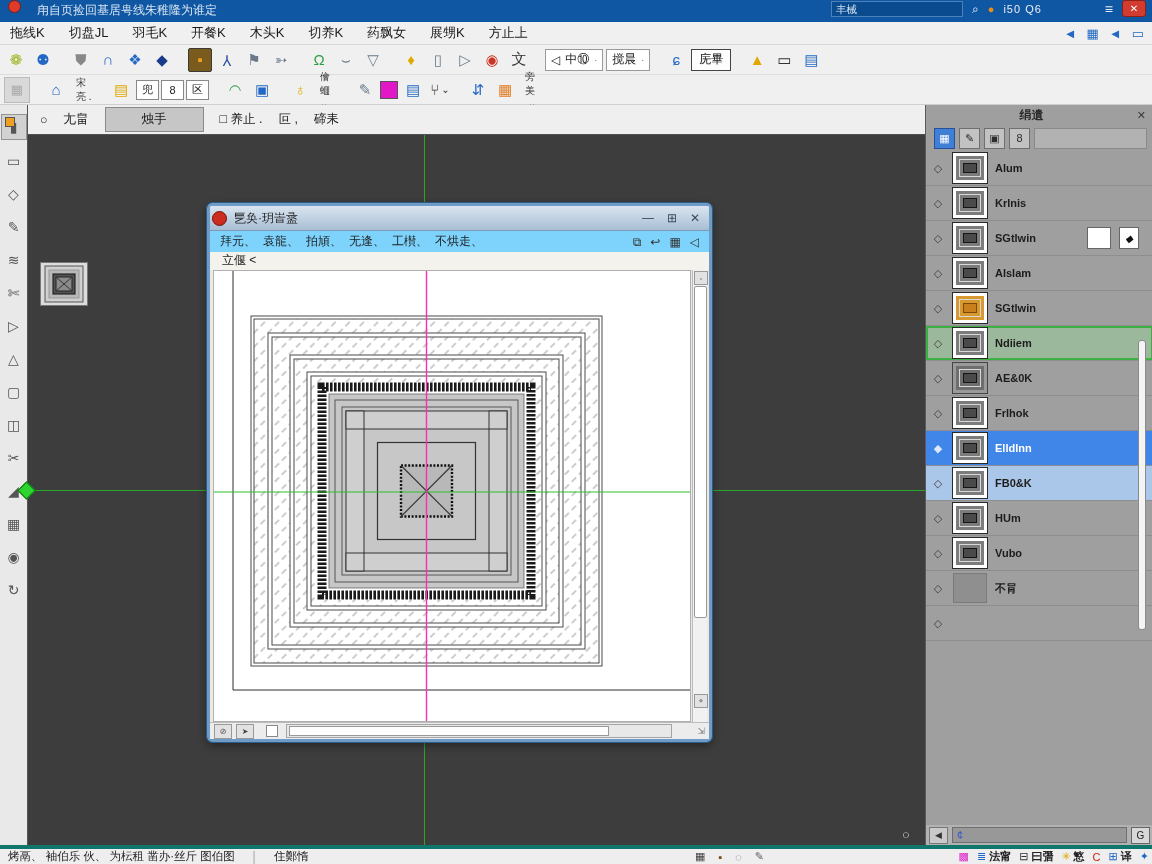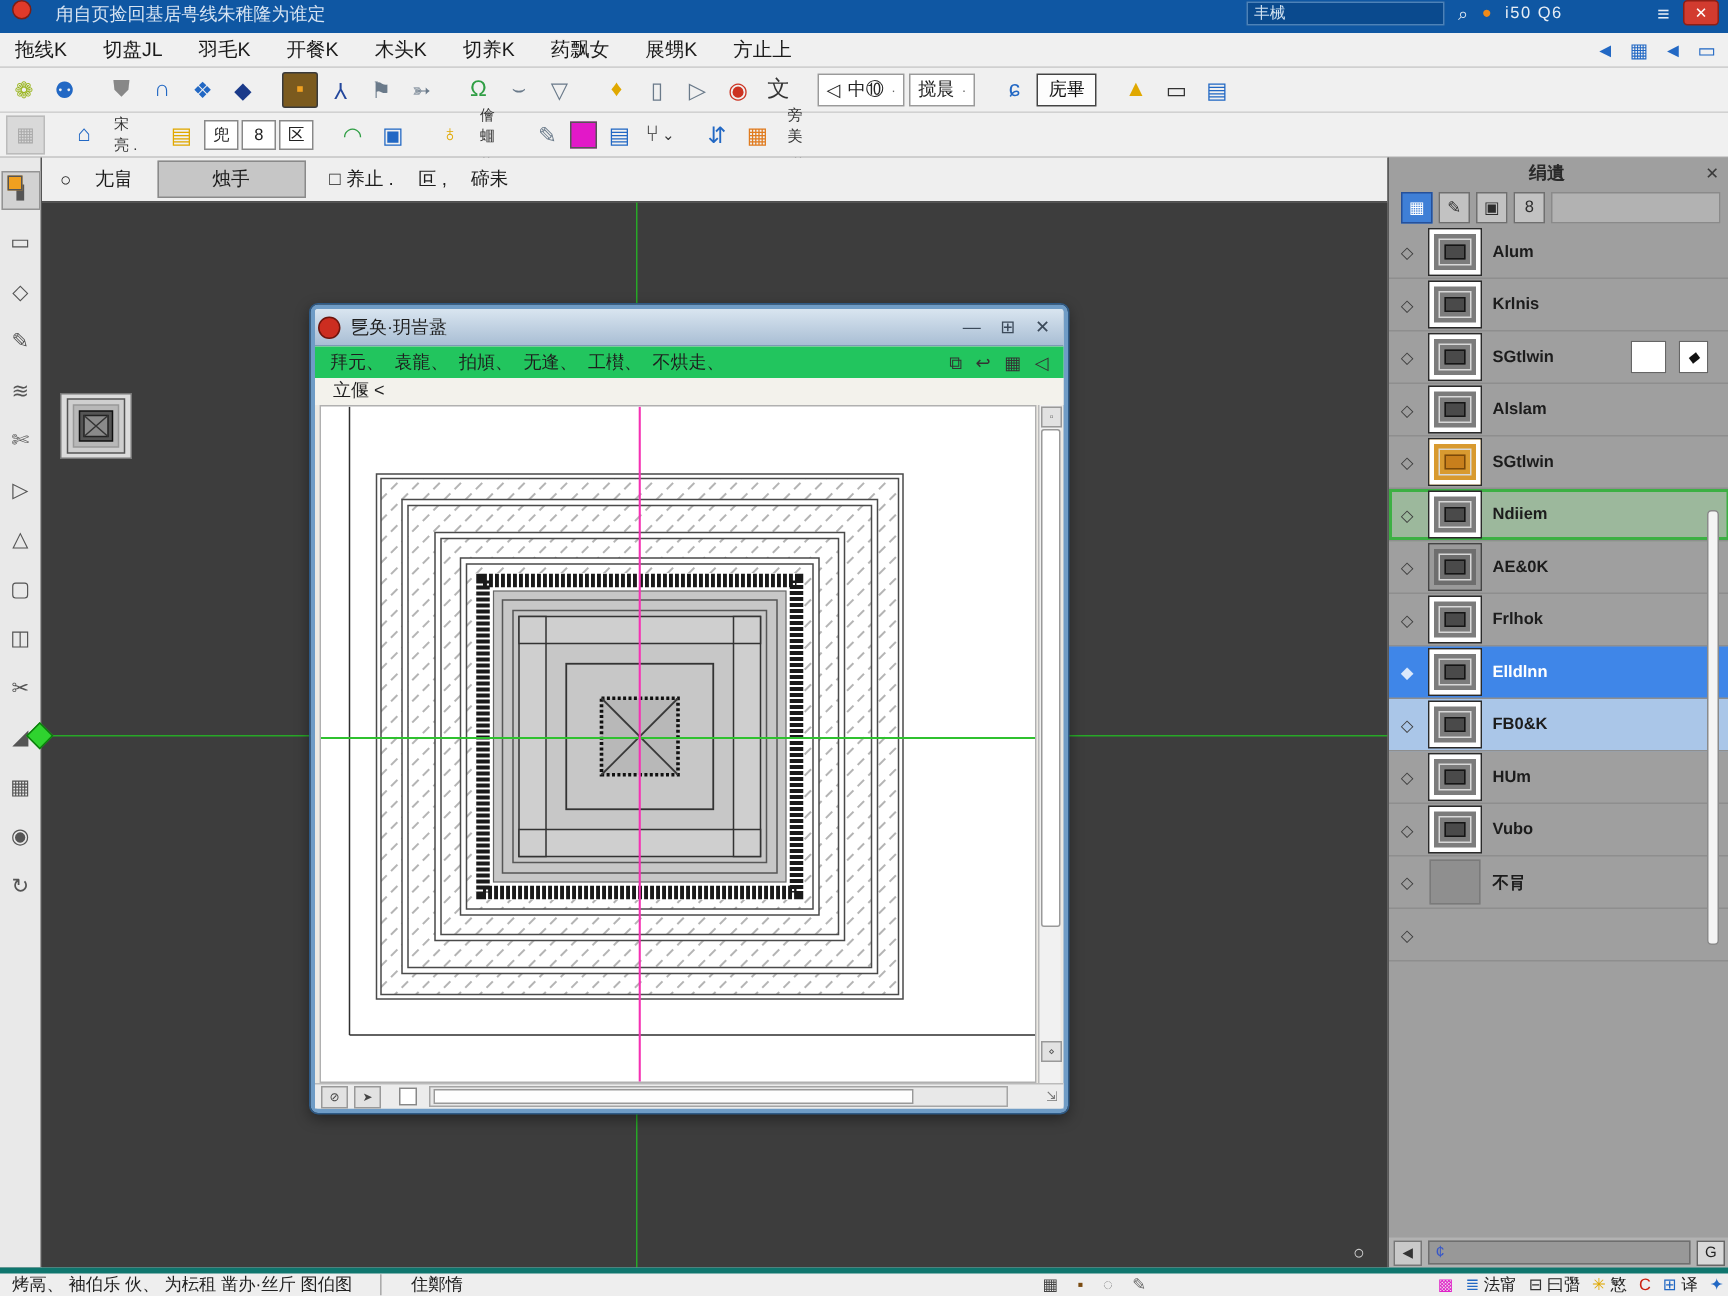--- a/index.html
+++ b/index.html
@@ -74,21 +74,21 @@
   #dlg{position:absolute;left:207px;top:203px;width:505px;height:539px;box-sizing:border-box;
        background:#ece9e2;border:3px solid #6f9cc6;border-radius:5px;outline:1px solid #2e5a86;
        box-shadow:0 3px 10px rgba(0,0,0,.45);z-index:10;}
   #dlg-title{position:absolute;left:0;top:0;width:499px;height:25px;
              background:linear-gradient(#d9e5f0,#a9bed4);border-bottom:1px solid #7d9ab5;
              display:flex;align-items:center;gap:7px;padding-left:2px;box-sizing:border-box;
              border-radius:2px 2px 0 0;}
   #dlg-dot{width:13px;height:13px;border-radius:50%;background:#cc2d20;border:1px solid #6e140c;}
   #dlg-title-text{font-size:12px;color:#1d1d1d;}
   #dlg-controls{margin-left:auto;display:flex;gap:13px;padding-right:9px;color:#3c4document a5;color:#3c4a5a;font-size:12px;}
-  #dlg-menu1{position:absolute;left:0;top:25px;width:499px;height:21px;background:#22c55e;
+  #dlg-menu1{position:absolute;left:0;top:25px;width:499px;height:21px;background:#7dd3fc;
              display:flex;align-items:center;gap:7px;padding-left:10px;box-sizing:border-box;
              font-size:12px;color:#1e1e1e;}
   #dlg-menu1-icons{margin-left:auto;display:flex;gap:9px;padding-right:10px;color:#333;font-size:12px;}
   #dlg-menu2{position:absolute;left:0;top:46px;width:499px;height:18px;background:#f3f2ec;
              font-size:12px;color:#1e1e1e;padding-left:12px;box-sizing:border-box;}
   #dlg-sheet{position:absolute;left:3px;top:64px;width:478px;height:452px;background:#ffffff;
              border:1px solid #b0b0b0;box-sizing:border-box;overflow:hidden;}
   #dlg-vscroll{position:absolute;left:482px;top:64px;width:15px;height:452px;background:#f1f1f1;
                border-left:1px solid #bbb;box-sizing:border-box;}
   .vs-btn{position:absolute;left:1px;width:12px;height:12px;background:#e2e2e2;border:1px solid #999;
@@ -158,21 +158,21 @@
         color:#1c1c1c;}
   
   #statusbar{position:absolute;left:0;top:845px;width:1152px;height:19px;background:#eeeeee;
              border-top:4px solid #0f766e;display:flex;align-items:center;font-size:11.5px;color:#222;
              box-sizing:border-box;}
   #sb-left{padding-left:8px;white-space:nowrap;}
   #sb-div{margin:0 16px;color:#9a9a9a;}
   #sb-g1{position:absolute;left:695px;display:flex;gap:13px;}
   #sb-g2{position:absolute;right:3px;display:flex;gap:8px;align-items:center;}
   .sbi{display:flex;align-items:center;gap:3px;font-size:11px;}
-  .sbi b{font-weight:normal;font-size:11px;color:#222;} .sbi b:empty{display:none;}
+  .sbi b{font-weight:bold;font-size:11px;color:#222;} .sbi b:empty{display:none;}
   .sg-g1{color:#444;} .sg-br{color:#7a4a10;} .sg-g2{color:#666;}
   .sg-mag{color:#e020c8;} .sg-blue{color:#2268c4;} .sg-dark{color:#333;}
   .sg-yel{color:#e0a800;} .sg-red{color:#cc2211;}
 </style>
 </head>
 <body>
 
 <div id="app">
 
   <div id="titlebar">

